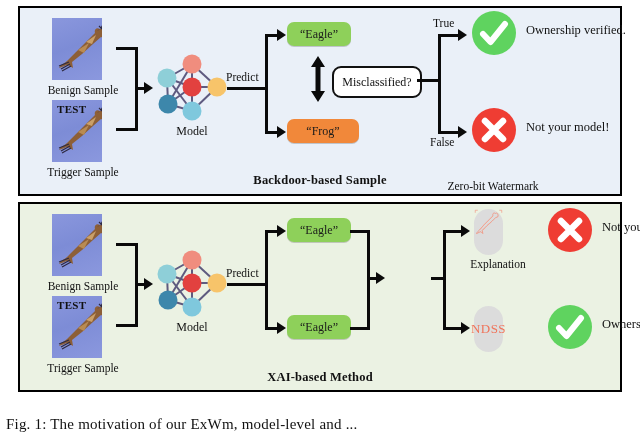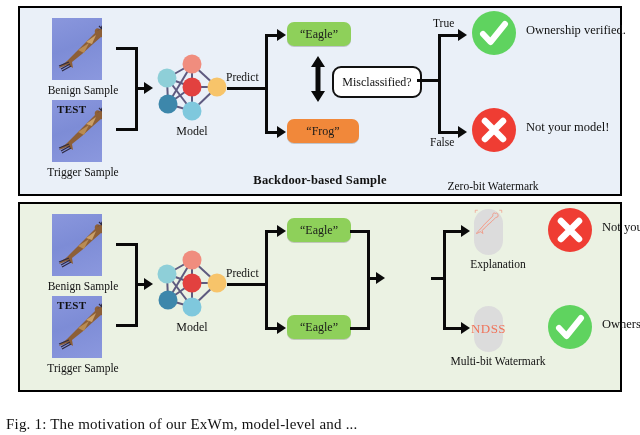--- a/index.html
+++ b/index.html
@@ -274,25 +274,25 @@
     <div class="badge no" style="left:528px;top:4px;">
       <svg viewBox="0 0 44 44" width="44" height="44">
         <path d="M13 13 L31 31 M31 13 L13 31" stroke="#fff" stroke-width="6.5" stroke-linecap="round"></path>
       </svg>
     </div>
     <div class="res-text" style="left:582px;top:16px;">Not your model!</div>
 
     <div class="tile" style="left:454px;top:102px;">
       <div class="wmtext">NDSS</div>
     </div>
-    <div class="tile-label" style="left:418px;top:151px;width:120px;">Multi-bit Watermark</div>
 
     <div class="badge ok" style="left:528px;top:101px;">
       <svg viewBox="0 0 44 44" width="44" height="44">
         <path d="M11 23 L18.5 31 L33 13" stroke="#fff" stroke-width="6" fill="none" stroke-linecap="round" stroke-linejoin="round"></path>
       </svg>
     </div>
     <div class="res-text" style="left:582px;top:113px;">Ownership verified.</div>
 
+    <div class="panel-title" id="title-bottom">XAI-based Method</div>
   </div>
 
   <div id="caption">Fig. 1:  The motivation of our ExWm, model-level and ...</div>
 </div>
 
 </body></html>

